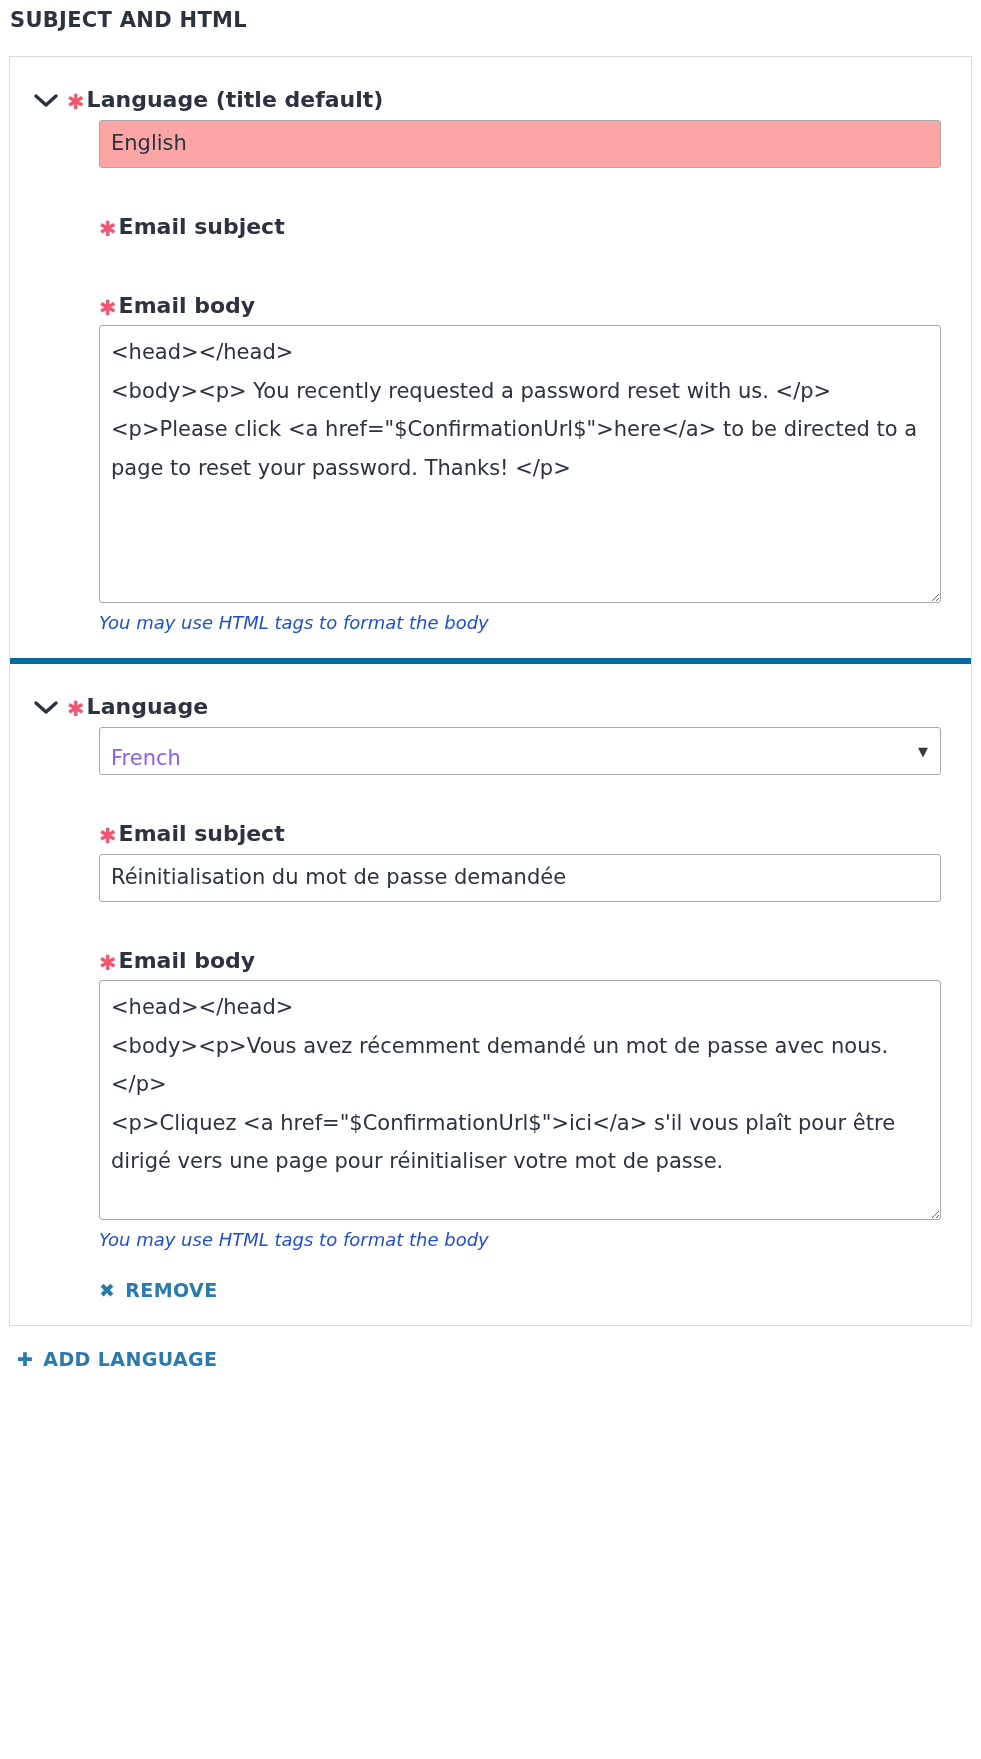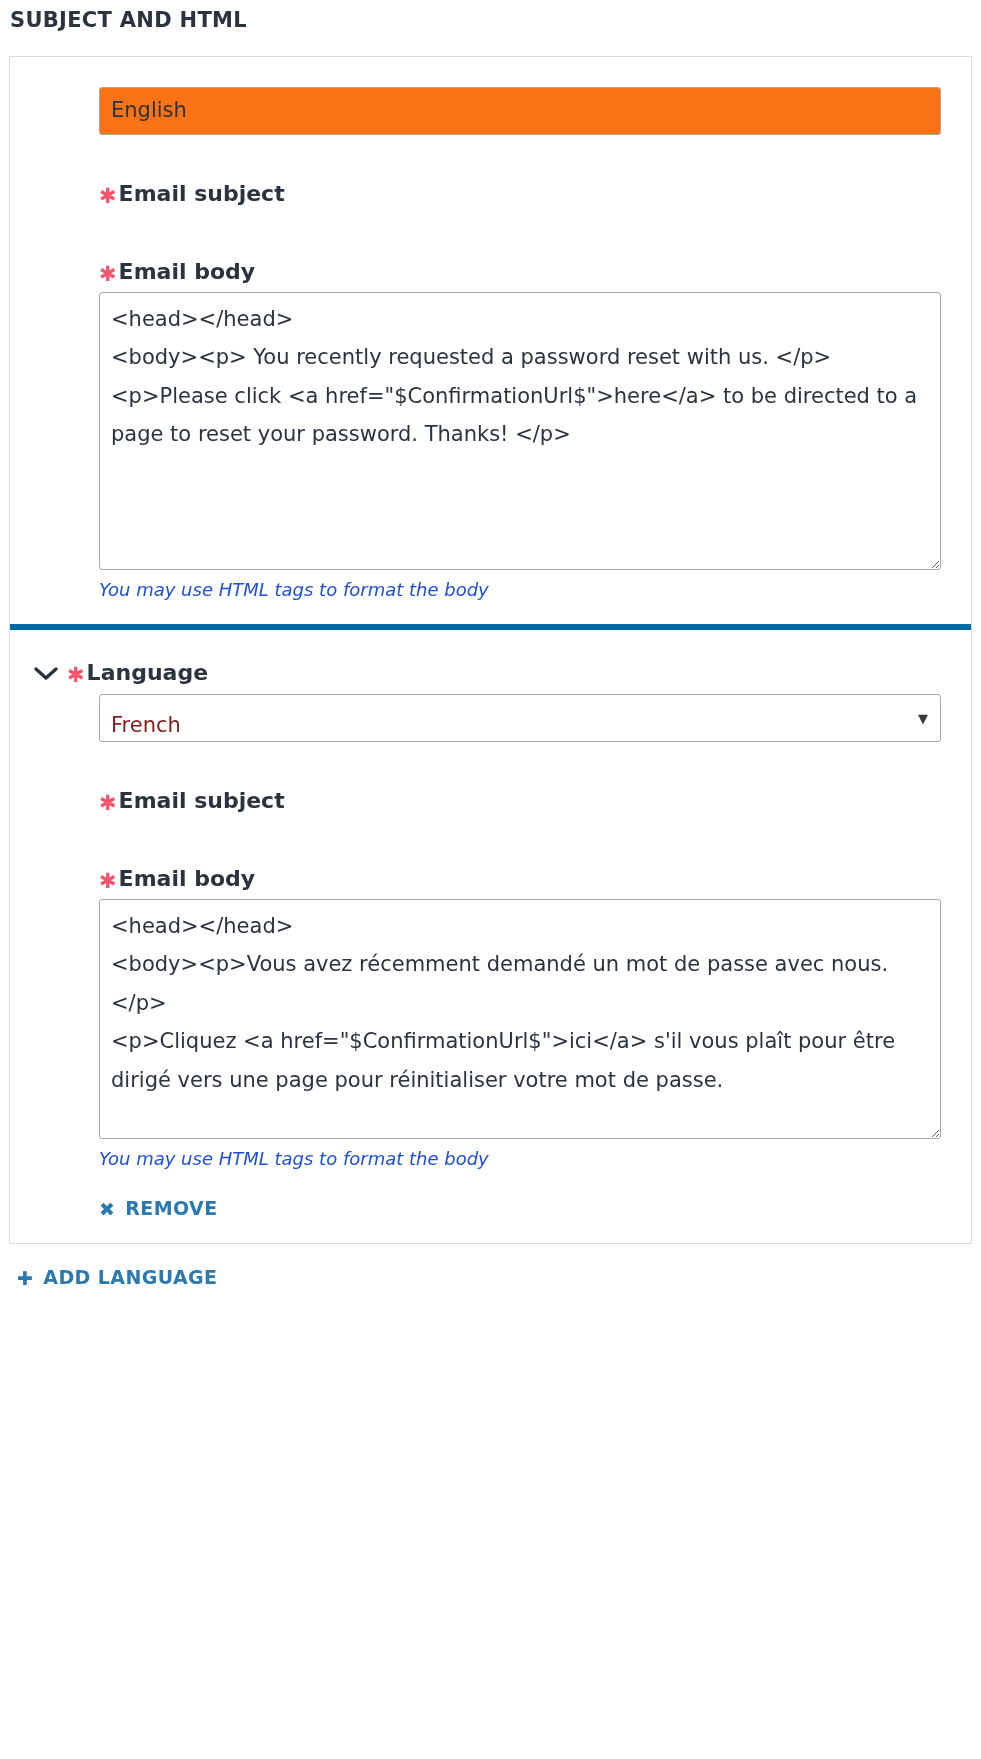--- a/index.html
+++ b/index.html
@@ -98,29 +98,29 @@
     color: #2b333f;
     border: 1px solid #a8a8a8;
     border-radius: 3px;
     background: #ffffff;
     padding: 4px 11px 6px 11px;
     line-height: 36px;
     outline: none;
   }
   input.text-input.readonly,
   .fake-input.readonly {
-    background: #f97316;
+    background: #fca5a5;
   }
 
   select.select-input {
     width: 100%;
     height: 48px;
     font-family: "DejaVu Sans", "Liberation Sans", sans-serif;
     font-size: 21px;
-    color: #7f1d1d;
+    color: #8b5cf6;
     border: 1px solid #a8a8a8;
     border-radius: 3px;
     background: #ffffff;
     padding: 18px 34px 4px 11px;
     outline: none;
     -webkit-appearance: none;
     -moz-appearance: none;
     appearance: none;
   }
   .select-shell {
@@ -195,20 +195,28 @@
 <body>
 
 <div class="page">
 
   <h2 class="section-title">SUBJECT AND HTML</h2>
 
   <div class="panel">
 
     <div class="lang-block">
 
+      <div class="label-row">
+        <span class="chevron">
+          <svg width="26" height="16" viewBox="0 0 26 16" aria-hidden="true">
+            <path d="M3 3 L13 12 L23 3" fill="none" stroke="#2b333f" stroke-width="3.4" stroke-linecap="round" stroke-linejoin="round"></path>
+          </svg>
+        </span>
+        <span class="field-label"><span class="req">✱</span><span>Language (title default)</span></span>
+      </div>
 
       <div class="field-wrap">
         <input class="text-input readonly" type="text" readonly="" value="English" style="">
       </div>
 
       <div class="spacer-28"></div>
 
       <div class="sub-label">
         <span class="field-label"><span class="req">✱</span><span>Email subject</span></span>
       </div>
@@ -248,20 +256,23 @@
           <span class="select-caret">▼</span>
         </div>
       </div>
 
       <div class="spacer-28"></div>
 
       <div class="sub-label">
         <span class="field-label"><span class="req">✱</span><span>Email subject</span></span>
       </div>
 
+      <div class="field-wrap">
+        <input class="text-input" type="text" value="Réinitialisation du mot de passe demandée" style="">
+      </div>
 
       <div class="spacer-28"></div>
 
       <div class="sub-label">
         <span class="field-label"><span class="req">✱</span><span>Email body</span></span>
       </div>
 
       <div class="field-wrap">
         <textarea class="body-input fr" style="">&lt;head&gt;&lt;/head&gt;
 &lt;body&gt;&lt;p&gt;Vous avez récemment demandé un mot de passe avec nous. &lt;/p&gt;

